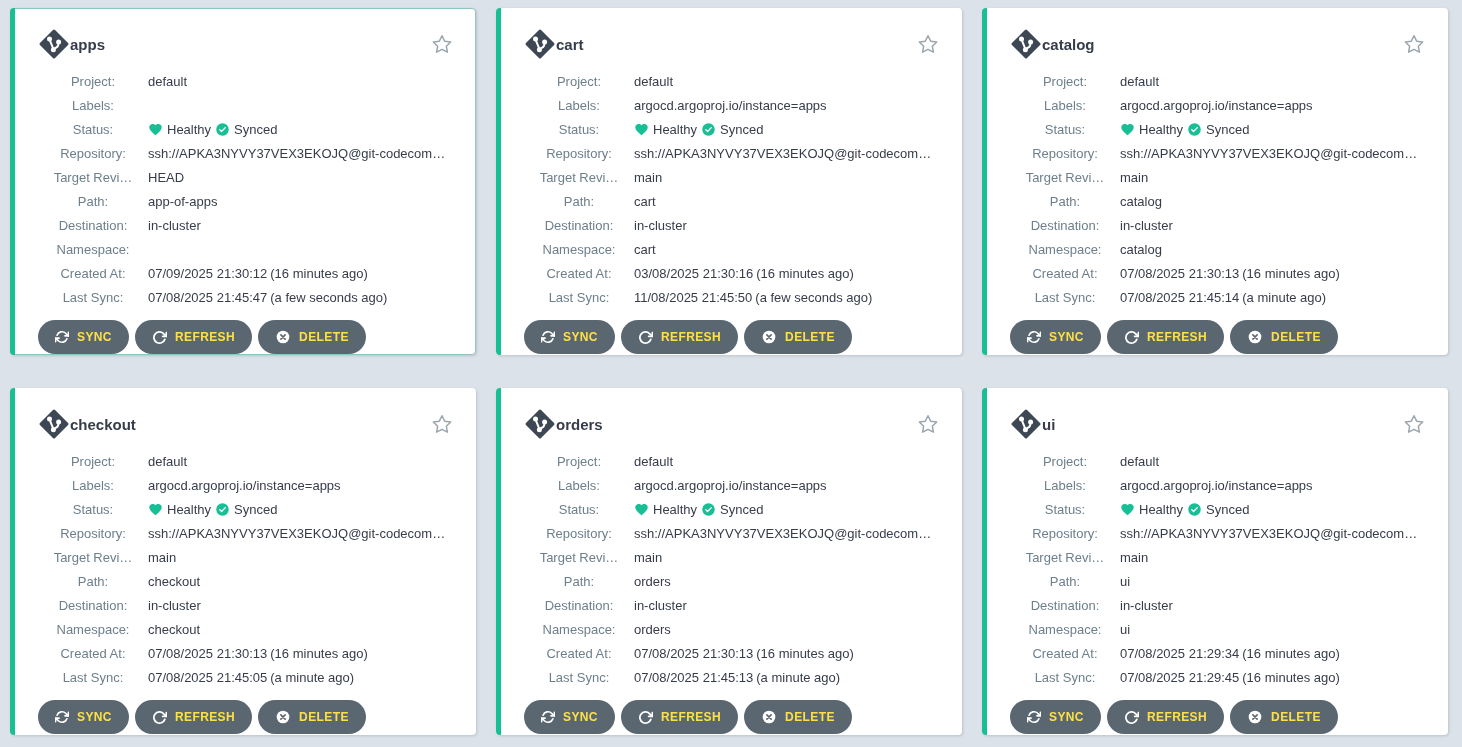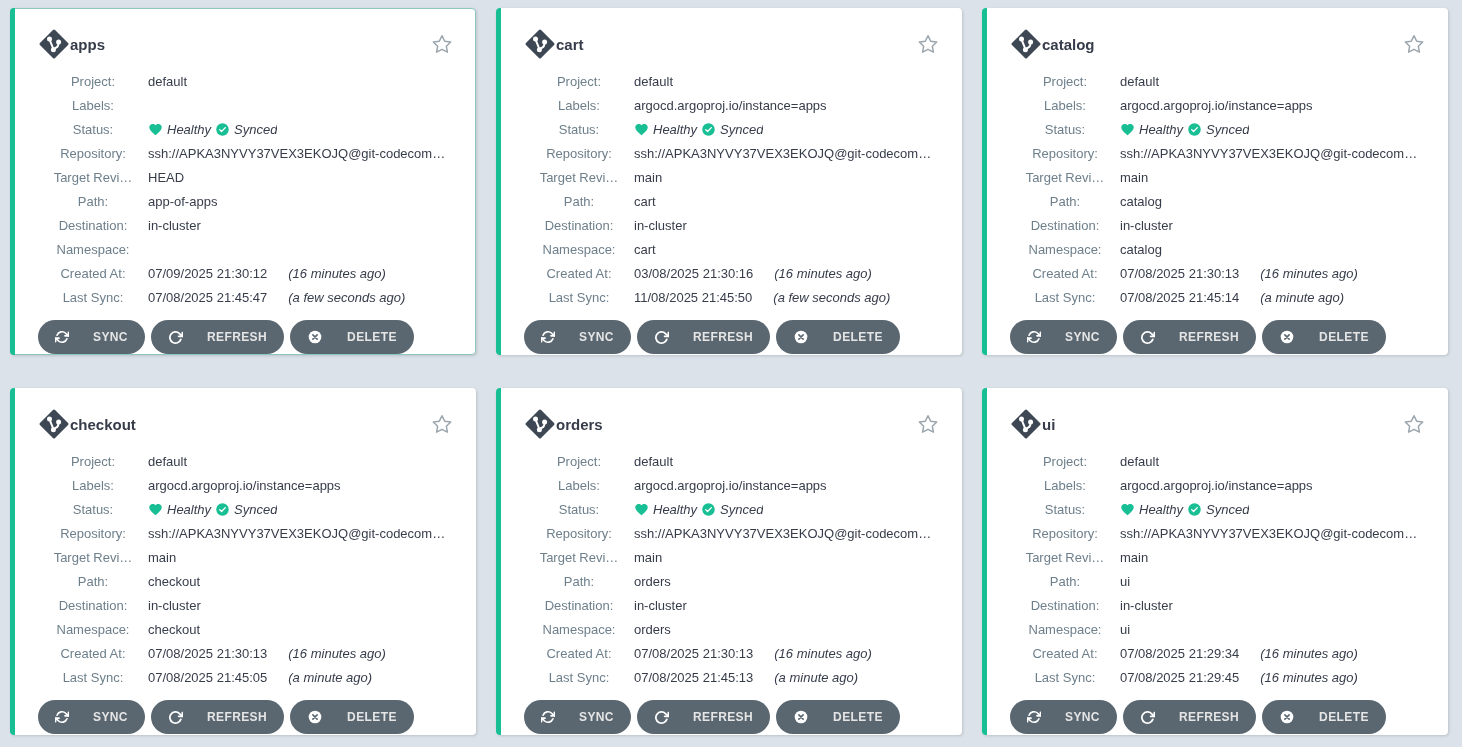--- a/index.html
+++ b/index.html
@@ -36,26 +36,26 @@
   }
   .head{display:flex;align-items:center;margin:8px 0 8px 0;height:34px;}
   .app-icon{flex:none;width:32px;height:32px;display:inline-flex;}
   .title{font-size:15px;font-weight:bold;color:var(--value);}
   .star{margin-left:auto;margin-right:2px;width:22px;height:22px;display:inline-flex;cursor:pointer;}
   .rows{margin-top:2px;}
   .frow{display:flex;align-items:center;height:24px;font-size:13px;}
   .lbl{flex:none;width:110px;color:var(--label);white-space:nowrap;overflow:hidden;text-align:center;}
   .val{color:var(--value);white-space:nowrap;overflow:hidden;text-overflow:ellipsis;}
   .statusval{display:flex;align-items:center;gap:4px;}
-  .statusval .stxt{color:var(--value);font-style:italic;}
-  .rel{margin-left:21px;font-style:italic;}
+  .statusval .stxt{color:var(--value);}
+  .rel{margin-left:3px;}
   .actions{margin-top:11px;display:flex;gap:6px;}
   .pill{
-    display:inline-flex;align-items:center;gap:24px;
-    background:var(--btn);color:#e5e5e5;border:none;cursor:pointer;
+    display:inline-flex;align-items:center;gap:8px;
+    background:var(--btn);color:#fde047;border:none;cursor:pointer;
     height:34px;padding:0 17px;border-radius:17px;
     font-family:inherit;font-size:12px;font-weight:bold;letter-spacing:.4px;
   }
   .pill svg{flex:none;}
   .x-lines{stroke:var(--btn);stroke-width:2.4;stroke-linecap:round;}
 </style>
 </head>
 <body>
 
 <div class="grid" id="grid">

